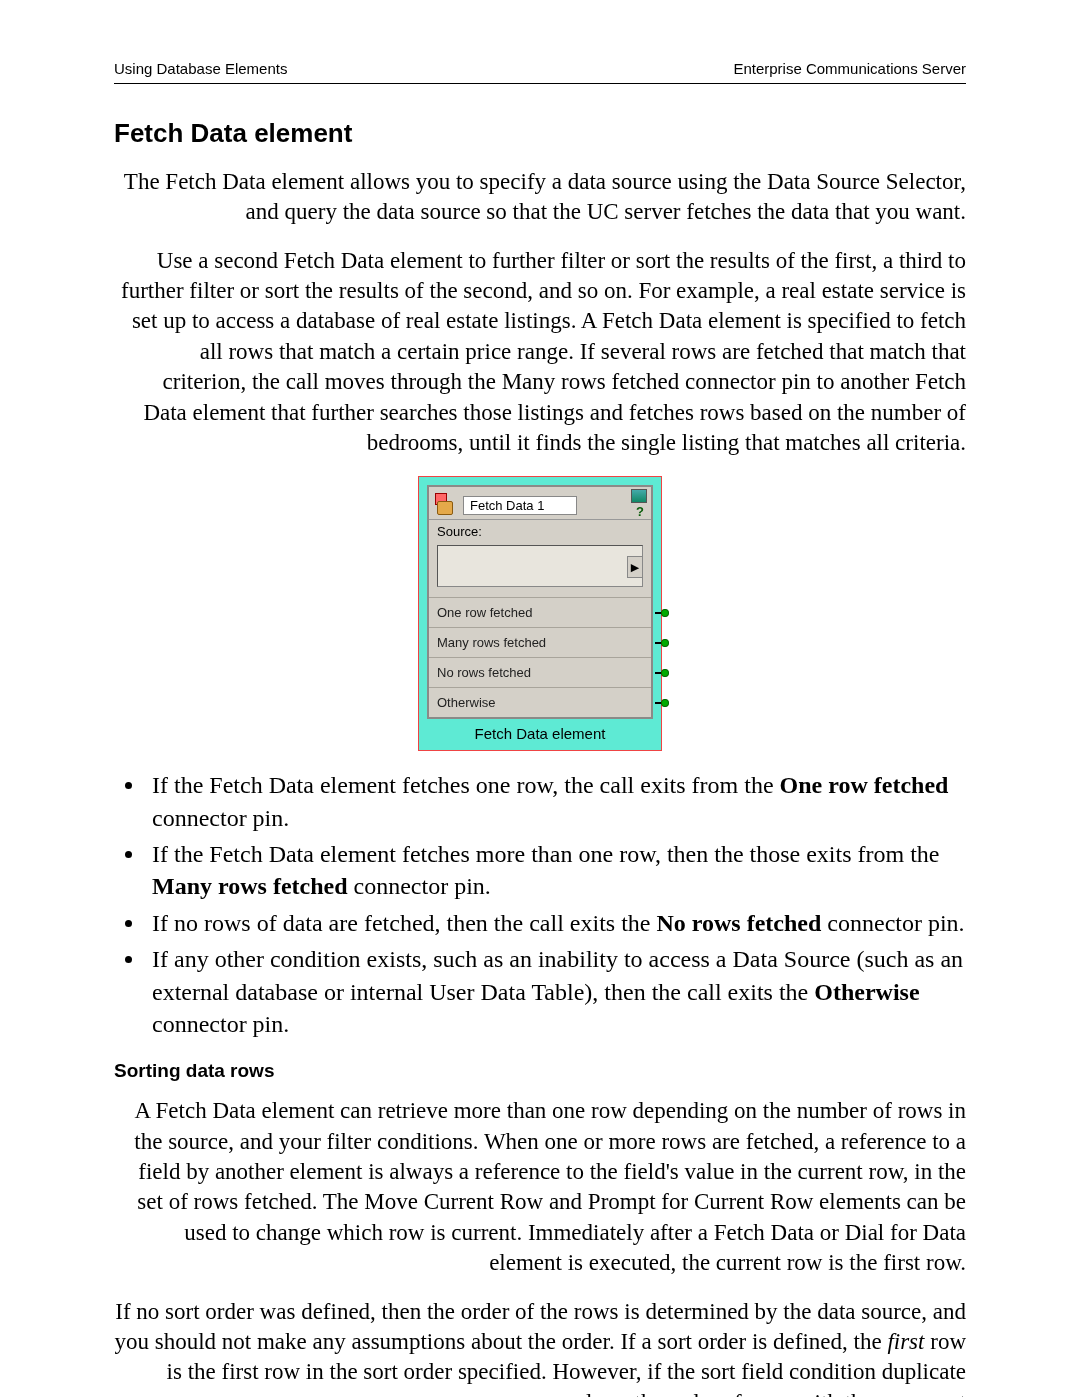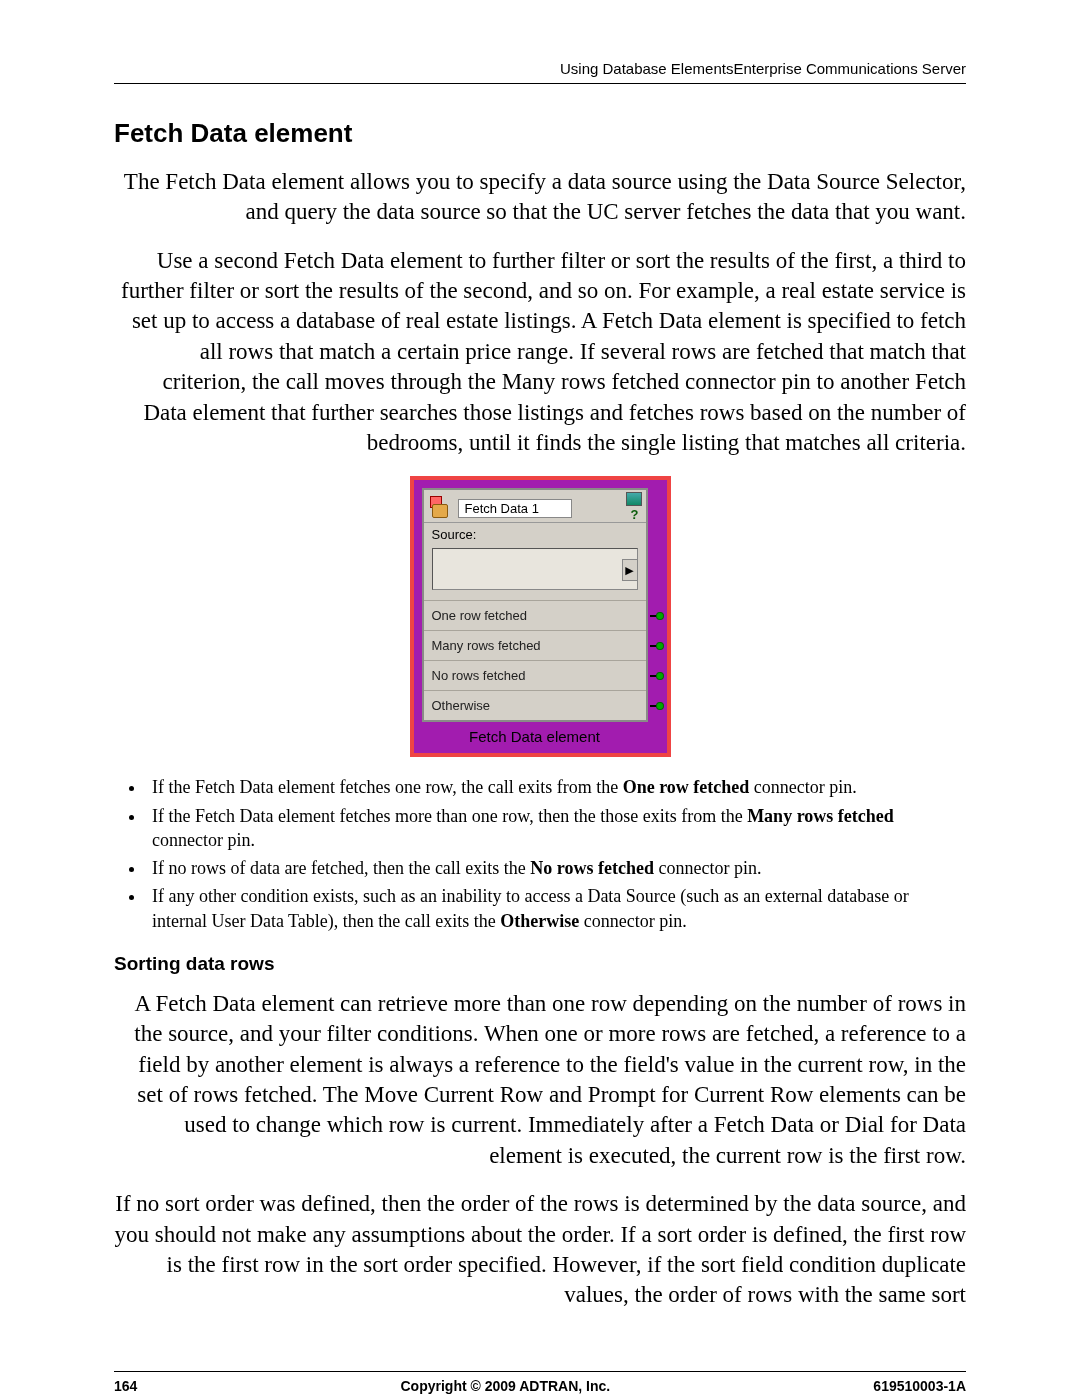--- a/index.html
+++ b/index.html
@@ -8,21 +8,21 @@
     background: #fff;
     font-family: "Times New Roman", Times, serif;
     color: #000;
     width: 1080px;
   }
   .page {
     padding: 60px 114px 30px 114px;
   }
   .header-row {
     display: flex;
-    justify-content: flex-end;
+    justify-content: space-between;
     font-family: Arial, Helvetica, sans-serif;
     font-size: 15px;
     color: #000;
     padding-bottom: 6px;
   }
   .header-rule {
     border: none;
     border-top: 1.5px solid #000;
     margin: 0 0 34px 0;
   }
@@ -42,38 +42,38 @@
     font-family: Arial, Helvetica, sans-serif;
     font-size: 19px;
     font-weight: bold;
     margin: 20px 0 14px 0;
   }
   ul.bullets {
     margin: 0 0 18px 0;
     padding-left: 32px;
   }
   ul.bullets li {
-    font-size: 18px;
+    font-size: 24px;
     line-height: 1.35;
     margin-bottom: 4px;
     padding-left: 6px;
   }
   .figure-wrap {
     display: flex;
     justify-content: center;
     margin: 6px 0 18px 0;
   }
   .widget-box {
-    border: 4px solid #ef4444;
+    border: 1px solid #ef4444;
     width: 226px;
     font-family: Tahoma, Arial, sans-serif;
     font-size: 13px;
-    background: #a21caf;
-    position: relative;
-    padding: 8px 19px 8px 8px;
+    background: #5eead4;
+    position: relative;
+    padding: 8px 8px 8px 8px;
   }
   .widget-inner {
     border: 2px solid #8a8a88;
     background: #d4d0c8;
     position: relative;
   }
   .widget-title {
     display: flex;
     align-items: center;
     padding: 6px 6px 2px 6px;
@@ -169,21 +169,21 @@
   }
   .footer-row {
     display: flex;
     justify-content: space-between;
     font-family: Arial, Helvetica, sans-serif;
     font-size: 14px;
     padding-bottom: 10px;
     font-weight: bold;
   }
   .bold { font-weight: bold; }
-  .italic { }
+  .italic { font-style: italic; }
 </style>
 </head>
 <body>
 
 <div class="page">
   <div class="header-row">
     <span>Using Database Elements</span>
     <span>Enterprise Communications Server</span>
   </div>
   <hr class="header-rule">

